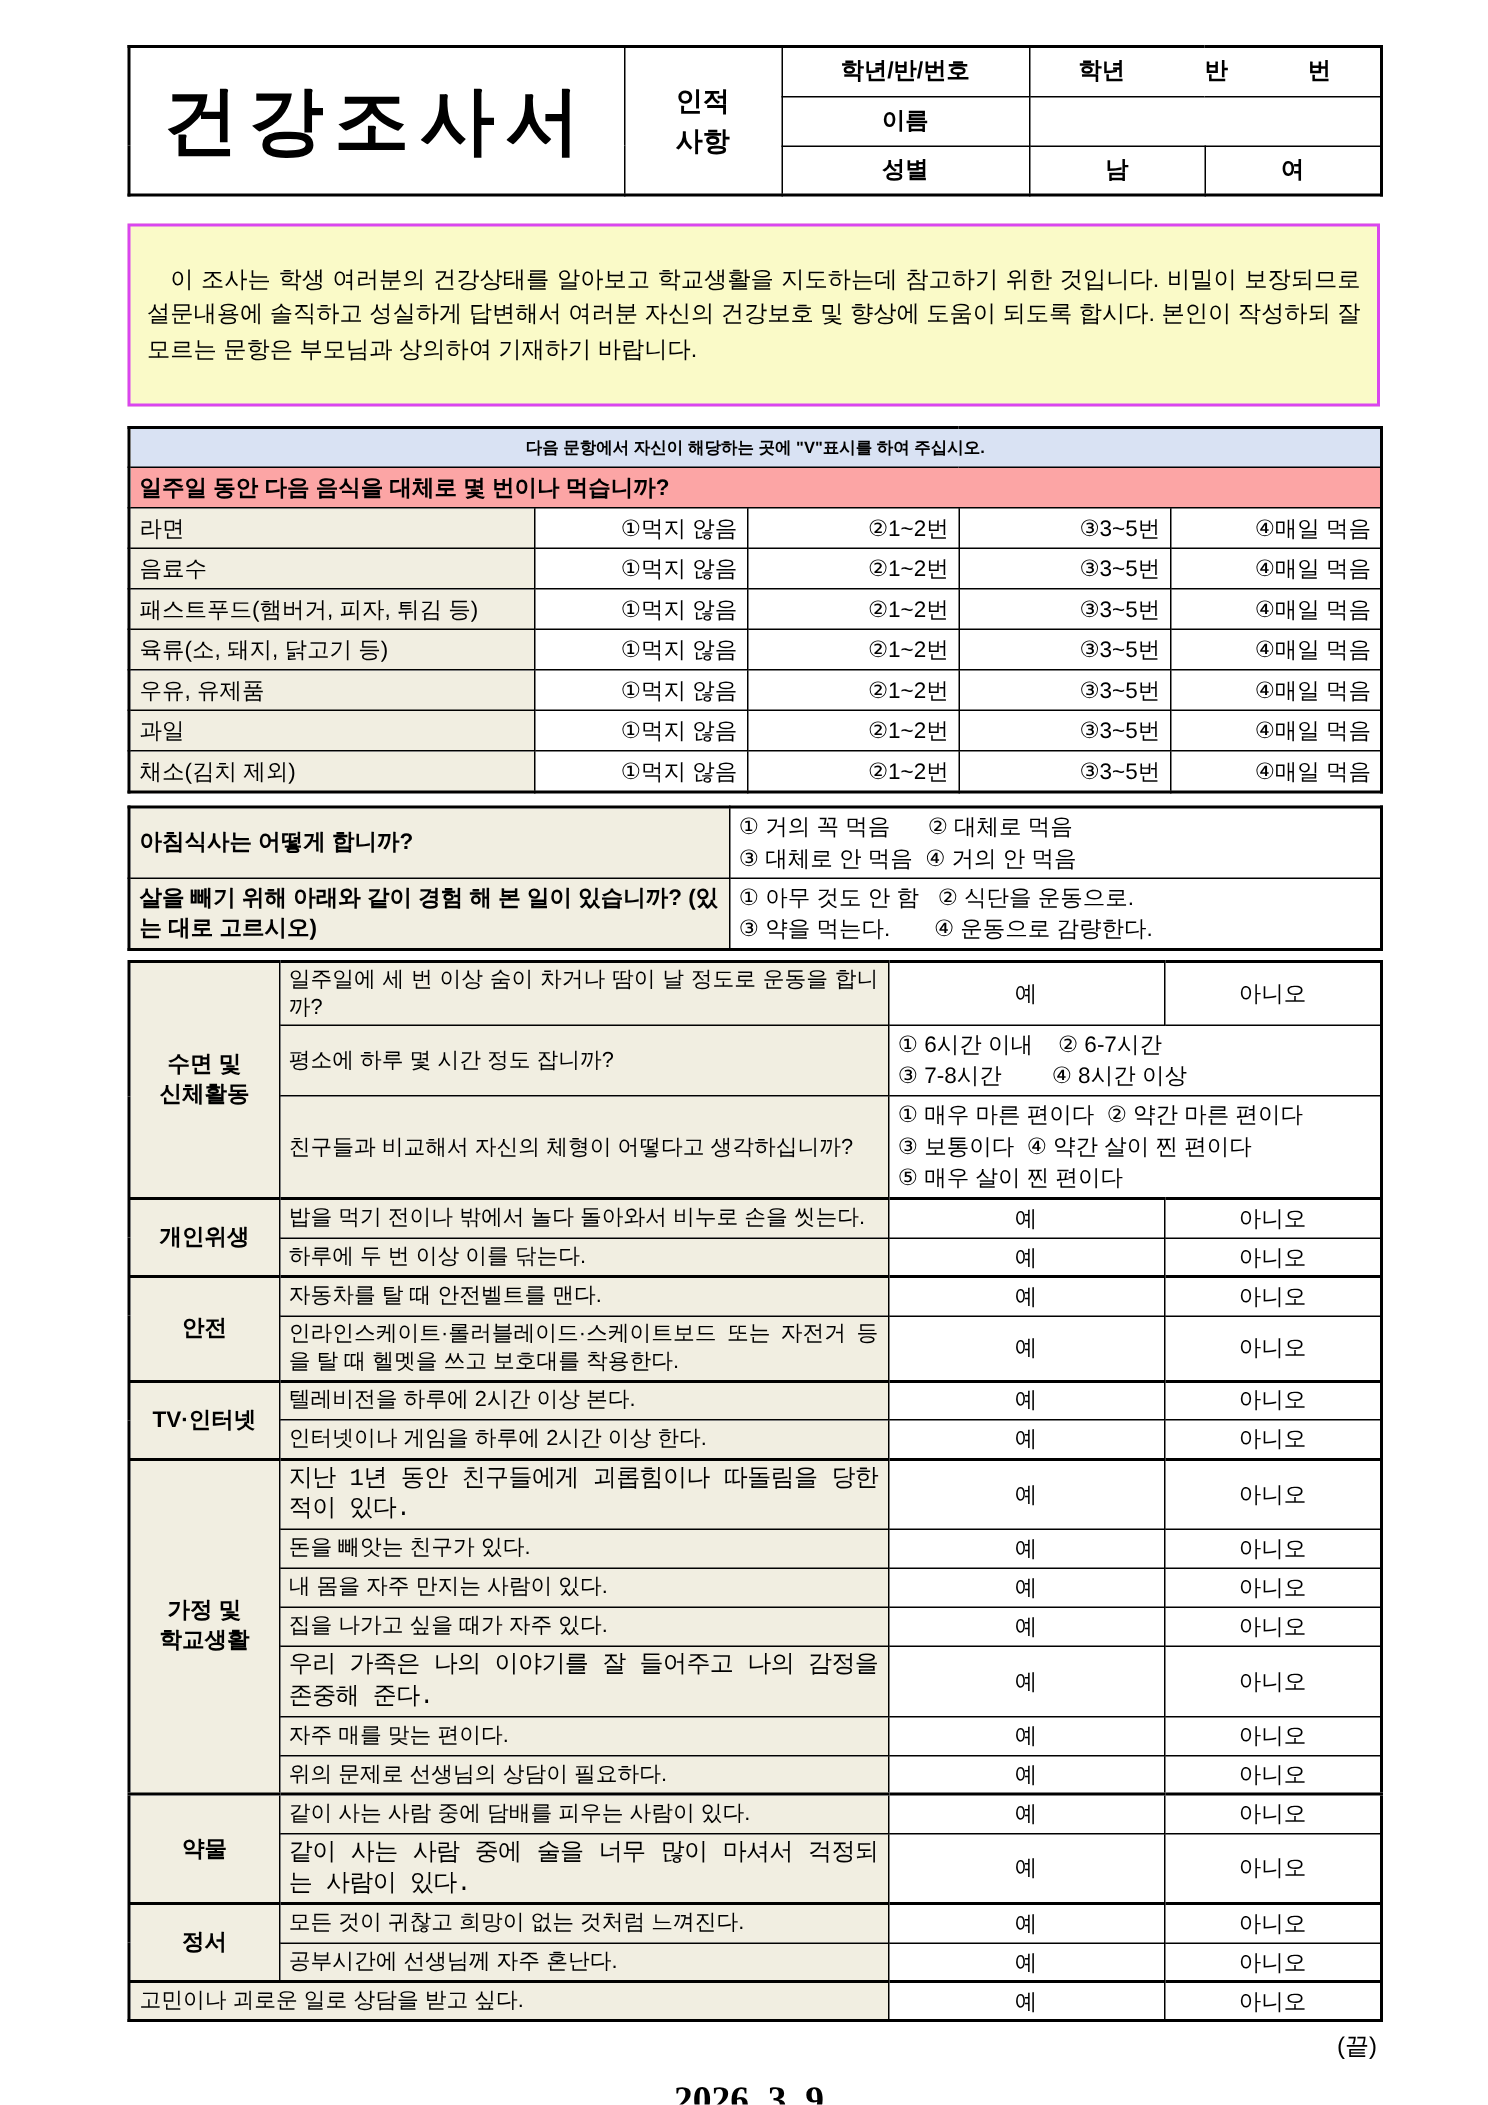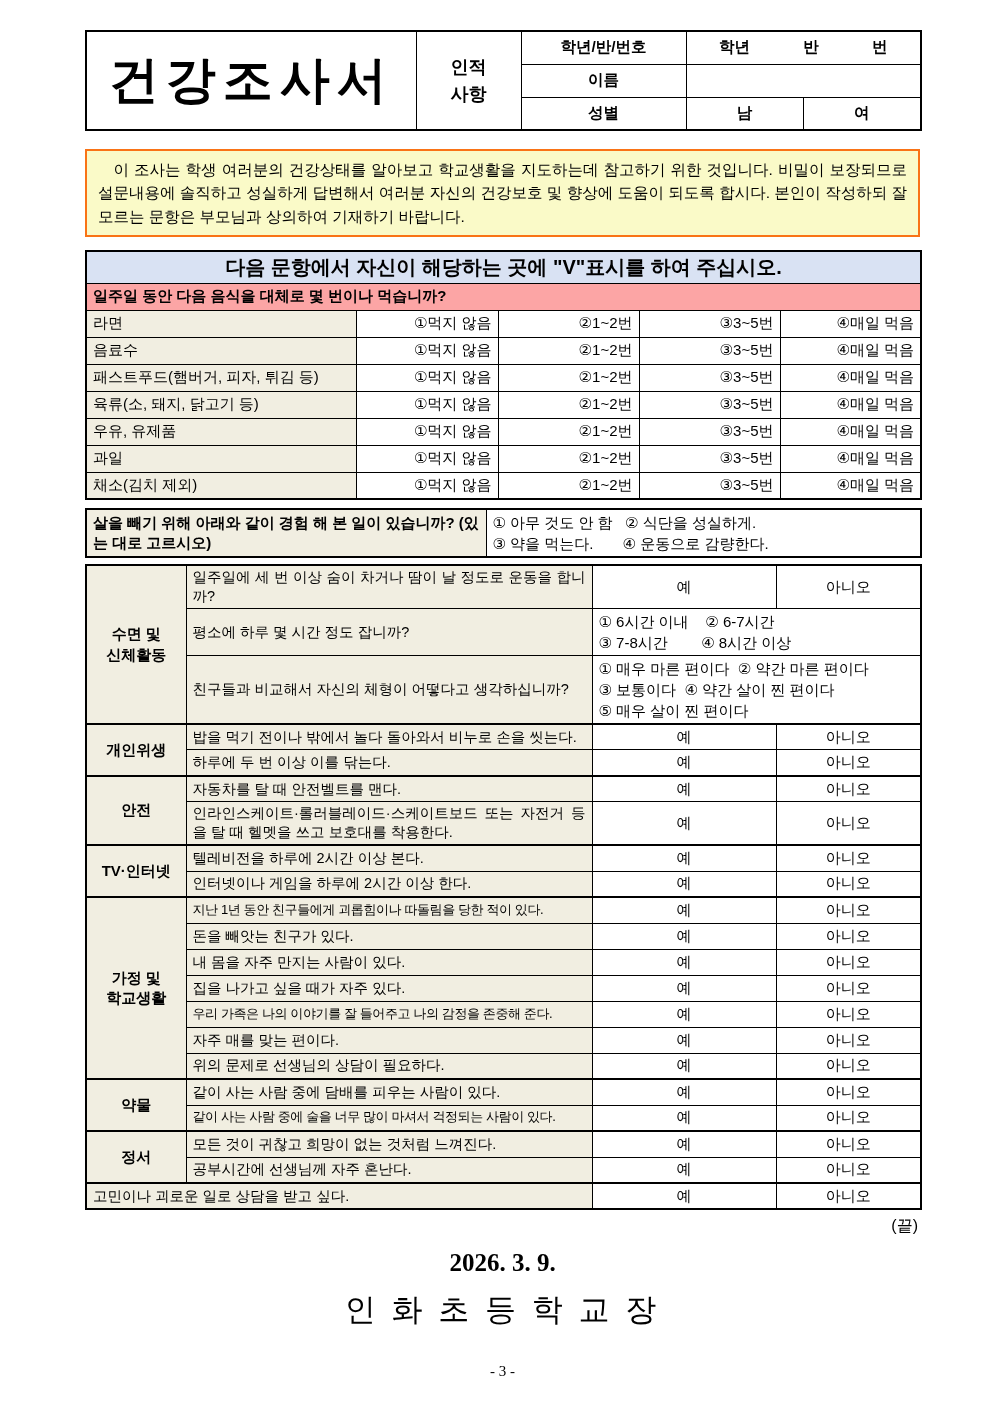--- a/index.html
+++ b/index.html
@@ -22,51 +22,51 @@
     font-weight:bold;font-size:50px;letter-spacing:7px;
     text-align:center;padding:0;
   }
   .hdr .section-cell{font-weight:bold;font-size:18px;text-align:center;line-height:1.5;}
   .hdr .lbl{font-weight:bold;font-size:15.5px;text-align:center;}
   .hdr .val{font-weight:bold;font-size:15.5px;text-align:center;}
   .grade-parts{display:flex;justify-content:space-around;font-weight:bold;}
 
   
   .notice{
-    margin-top:18px;border:2px solid #f97316;background:#fafac8;
-    padding:7px 11px;font-size:15.5px;line-height:1.5;
+    margin-top:18px;border:2px solid #d946ef;background:#fafac8;
+    padding:24px 11px;font-size:15.5px;line-height:1.5;
     text-align:justify;text-indent:1em;box-sizing:border-box;
   }
 
   
   .food{margin-top:13px;}
   .food td{height:27px;}
   .food .instr{
-    background:#d9e2f3;font-weight:bold;text-align:center;font-size:20px;
+    background:#d9e2f3;font-weight:bold;text-align:center;font-size:11px;
   }
   .food .qhead{font-weight:bold;text-align:left;background:#fca5a5;}
   .food .item{background:#f1eee1;text-align:left;}
   .food .opt{text-align:right;background:#fff;}
 
   
   .bk{margin-top:8px;}
   .bk td{height:44px;}
   .bk .q{background:#f1eee1;font-weight:bold;text-align:left;line-height:1.35;}
   .bk .ans{background:#fff;text-align:left;line-height:1.4;}
   .optline{white-space:pre-wrap;}
 
   
   .survey{margin-top:6px;}
   .survey td{height:26px;}
   .survey .cat{
     background:#f1eee1;font-weight:bold;text-align:center;line-height:1.35;
     font-size:15px;padding:2px 14px;
   }
   .survey .q{background:#f1eee1;text-align:justify;font-size:14.5px;line-height:1.3;}
-  .survey .q.tight{font-size:13px;letter-spacing:-0.4px;}
+  .survey .q.tight{font-size:16px;letter-spacing:-0.4px;font-family:Liberation Mono, monospace;}
   .survey .yn{background:#fff;text-align:center;}
   .survey .optcell{background:#fff;text-align:left;line-height:1.4;}
   .survey tr.gfirst td{border-top:2px solid #000;}
 
   
   .endmark{text-align:right;font-size:16px;margin-top:6px;padding-right:2px;}
   .docdate{
     text-align:center;font-size:25px;font-weight:bold;margin-top:12px;
     font-family:"Liberation Serif","DejaVu Serif",serif;
   }
@@ -187,23 +187,30 @@
     </tbody>
   </table>
 
   <table class="bk blk">
     <colgroup>
         <col style="width:400px">
         <col style="width:435px">
       </colgroup>
     <tbody>
       <tr>
+        <td class="q">아침식사는 어떻게 합니까?</td>
+        <td class="ans">
+          <div class="optline">① 거의 꼭 먹음      ② 대체로 먹음</div>
+          <div class="optline">③ 대체로 안 먹음  ④ 거의 안 먹음</div>
+        </td>
+      </tr>
+      <tr>
         <td class="q">살을 빼기 위해 아래와 같이 경험 해 본 일이 있습니까? (있는 대로 고르시오)</td>
         <td class="ans">
-          <div class="optline">① 아무 것도 안 함   ② 식단을 성실하게.</div>
+          <div class="optline">① 아무 것도 안 함   ② 식단을 운동으로.</div>
           <div class="optline">③ 약을 먹는다.       ④ 운동으로 감량한다.</div>
         </td>
       </tr>
     </tbody>
   </table>
 
   <table class="survey blk">
     <colgroup>
         <col style="width:100px">
         <col style="width:406px">

